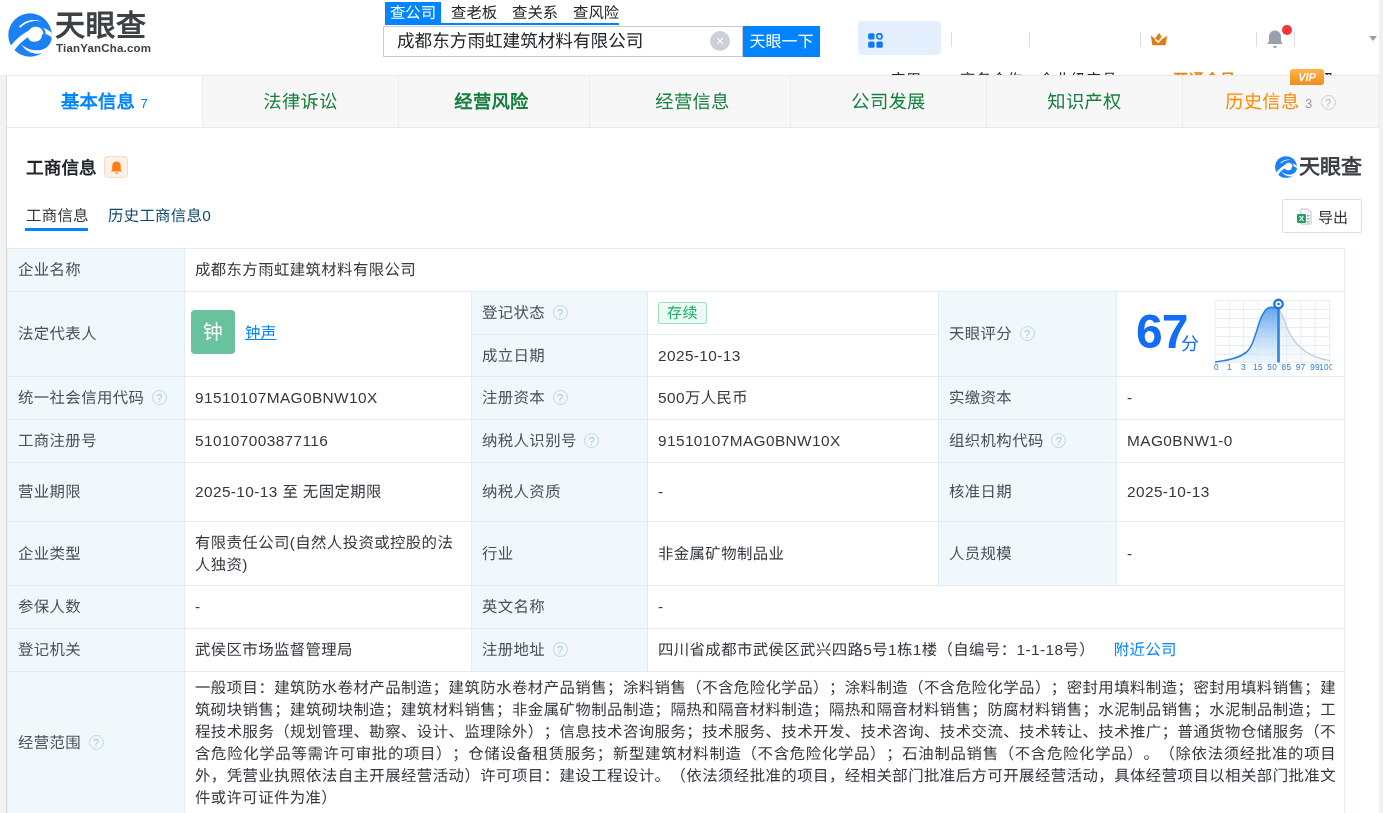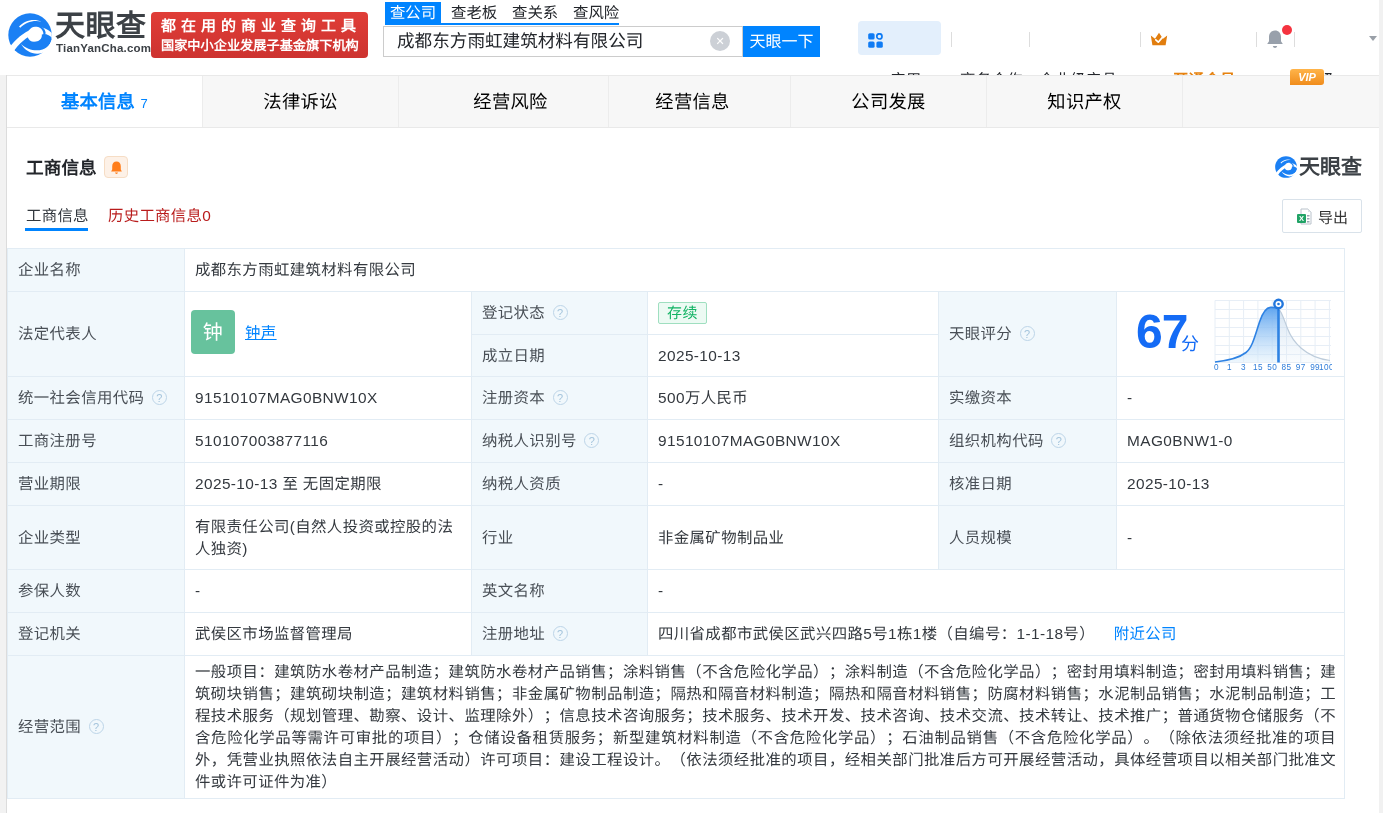--- a/index.html
+++ b/index.html
@@ -31,34 +31,34 @@
 
 .rm { position:absolute; top:28px; height:23px; line-height:23px; font-size:15.4px; letter-spacing:0.3px; color:#23262b; white-space:nowrap;margin-top:40px; }
 #appchip { left:858px; top:21px; width:83px; height:34px; background:#e3effc; border-radius:4px; }
 .vdiv { position:absolute; top:32px; width:1px; height:15px; background:#ddd; }
 .caret { display:inline-block; width:0; height:0; border-left:4.5px solid transparent;
   border-right:4.5px solid transparent; border-top:5.5px solid #454a52; vertical-align:2px; }
 
 #mtabs { left:0; top:75px; width:1383px; height:53px; background:#f7f7f7;
   border-top:1px solid #e9e9e9; border-bottom:1px solid #e9e9e9; }
 .mtab { position:absolute; top:76px; width:196px; height:51px; text-align:center;
-  line-height:51px; font-size:18.3px; letter-spacing:0.3px; color:#000000; border-right:1px solid #ececec; }
+  line-height:51px; font-size:18.3px; letter-spacing:0.3px; color:#15803d; border-right:1px solid #ececec; }
 #mtab1 { background:#fff; color:#0084ff; font-weight:bold; }
 #viptag { left:1290px; top:69px; width:34px; height:16px; background:linear-gradient(180deg,#ffb44a,#f08c1c);
   border-radius:3px 3px 3px 0; color:#fff; font-size:11px; font-weight:bold; font-style:italic;
   text-align:center; line-height:16px; }
 
 #sec-title { left:26px; top:154px; font-size:17.6px; font-weight:bold; color:#23262b; letter-spacing:0.1px; }
 #sec-bell { left:104px; top:156px; width:24px; height:22px; background:#fdf1e7; border:1px solid #f6ddc5; border-radius:4px; text-align:center; }
 #mini-logo-txt { left:1299px; top:156px; font-size:21px; font-weight:bold; color:#3c4146; letter-spacing:0; line-height:22px; }
 #export-btn { left:1282px; top:199px; width:80px; height:34px; border:1px solid #d9e2ea; border-radius:2px;
   background:#fff; font-size:15px; color:#333; font-family:"Liberation Sans",sans-serif;
   display:flex; align-items:center; justify-content:center; gap:6px; }
 #subtab1 { left:26px; top:203px; font-size:15.4px; color:#33383e; letter-spacing:0.3px; }
-#subtab2 { left:108px; top:203px; font-size:15.4px; color:#b91c1c; letter-spacing:0.3px; }
+#subtab2 { left:108px; top:203px; font-size:15.4px; color:#0c4a6e; letter-spacing:0.3px; }
 #subtabline { left:25px; top:228px; width:63px; height:3px; background:#0084ff; }
 
 #tbl { position:absolute; left:7px; top:248px; border-collapse:collapse; table-layout:fixed;padding-left:12px; }
 #tbl td { border:1px solid #e2ecf4; font-size:15.4px; color:#33383e; padding:5px 8px 5px 10px;
   vertical-align:middle; line-height:22px; letter-spacing:0.4px; }
 #tbl td.lb { background:#f1f8fc; color:#494f56; }
 .qi { display:inline-block; width:15px; height:15px; border:1px solid #bdd5e8; border-radius:50%;
   color:#a4c4dc; font-size:11px; line-height:14px; text-align:center; vertical-align:1.5px; margin-left:3px;
   font-weight:normal; font-style:normal; }
 a.lnk { color:#0084ff; text-decoration:none; }
@@ -83,24 +83,20 @@
       <path d="M27,13.7 C30.5,13.5 34,14.2 37,15.5 C39.8,16.7 42.1,18.2 43.7,20 L43.8,24.5 C40.3,21.3 36.8,20.2 33.8,21.5 C34.2,24.5 32.5,27.3 29,28.4 C24.5,29.8 20.5,27.8 19.6,23.8 C18.6,19.3 21.9,14 27,13.7 Z" fill="#fff"></path>
       <path d="M13,31 C19,36.5 27.5,38.8 34.5,36.4 C39.8,34.6 43,30.8 43.9,26 L44,31 C41.5,37 36,40.5 29.5,40.8 C23,41 16.5,37 13,31 Z" fill="#fff"></path>
       <path d="M29.5,12.4 C34,13 37.2,15.6 37.6,19.4 C37.7,21 36.8,22.3 35.2,22.7 C36.2,18.6 33.8,15.1 29.2,13.8 Z" fill="#1b80f4"></path>
       <path d="M16.5,30.8 C22,29.3 27,29 30.5,28.5 C34,27.7 36.6,25 37.7,21.5 C40,22.2 42.2,24 43.6,26 C42.8,30.3 39.5,33.6 34.5,35 C28,36.8 21,34.8 16.5,30.8 Z" fill="#1b80f4"></path>
     </g>
       </defs>
     <use href="#tyclogo"></use>
   </svg>
   <div id="logo-txt" class="abs">天眼查</div>
   <div id="logo-sub" class="abs">TianYanCha.com</div>
-  <div id="redbox" class="abs">
-      <div class="l1">都在用的商业查询工具</div>
-      <div class="l2">国家中小企业发展子基金旗下机构</div>
-    </div>
 
   <div id="stab1" class="stab">查公司</div>
   <div id="stab2" class="stab">查老板</div>
   <div id="stab3" class="stab">查关系</div>
   <div id="stab4" class="stab">查风险</div>
   <div id="stabline" class="abs"></div>
   <div id="searchbox" class="abs">成都东方雨虹建筑材料有限公司</div>
   <div id="clearx" class="abs">✕</div>
   <div id="tybtn" class="abs">天眼一下</div>
 
@@ -128,24 +124,25 @@
     <path d="M6.8,16 C7.1,17.3 7.9,18 9,18 C10.1,18 10.9,17.3 11.2,16 Z" fill="#98a0ab"></path>
   </svg>
   <div class="abs" style="left:1282px;top:25px;width:10px;height:10px;border-radius:50%;background:#f5333f;"></div>
   <div class="vdiv" style="left:1294px;"></div>
   <div class="rm" style="left:1303px;">超级...</div>
   <span class="caret abs" style="left:1369px;top:36px;border-top-color:#9aa0a8;"></span>
 
   <div id="mtabs" class="abs"></div>
   <div class="mtab" id="mtab1" style="left:7px;">基本信息 <span style="font-size:13px;font-weight:normal;color:#0084ff;">7</span></div>
   <div class="mtab" style="left:203px;">法律诉讼</div>
-  <div class="mtab" style="left:413px;">经营风险</div>
+  <div class="mtab" style="left:394px;font-weight:bold;">经营风险</div>
   <div class="mtab" style="left:595px;">经营信息</div>
   <div class="mtab" style="left:987px;">知识产权</div>
   <div class="mtab" style="left:791px;">公司发展</div>
+  <div class="mtab" style="left:1183px; color:#ff8a00;">历史信息 <span style="font-size:13px;color:#999;">3</span> <span class="qi" style="border-color:#c9cdd2;color:#b6bbc1;">?</span></div>
   <div id="viptag" class="abs">VIP</div>
 
   <div id="sec-title" class="abs">工商信息</div>
   <div id="sec-bell" class="abs"><svg style="width:15px;height:16px;margin-top:2.5px;" viewBox="0 0 14 14">
     <path d="M7,1 C4.6,1 3,2.9 3,5.4 L3,8.5 L2,10.2 L12,10.2 L11,8.5 L11,5.4 C11,2.9 9.4,1 7,1 Z" fill="#ff7d1a"></path>
     <path d="M5.6,11.2 C5.8,12 6.3,12.5 7,12.5 C7.7,12.5 8.2,12 8.4,11.2 Z" fill="#ff7d1a"></path>
   </svg></div>
   <svg id="mini-logo-circle" class="abs" style="left:1275px;top:156px;width:22px;height:22px;" viewBox="0 0 44 44">
     <use href="#tyclogo"></use>
   </svg>
@@ -251,21 +248,21 @@
       <td>-</td>
     </tr>
     <tr style="height:43px;">
       <td class="lb">工商注册号</td>
       <td>510107003877116</td>
       <td class="lb">纳税人识别号 <span class="qi">?</span></td>
       <td>91510107MAG0BNW10X</td>
       <td class="lb">组织机构代码 <span class="qi">?</span></td>
       <td>MAG0BNW1-0</td>
     </tr>
-    <tr style="height:43px;">
+    <tr style="height:59px;">
       <td class="lb">营业期限</td>
       <td>2025-10-13 至 无固定期限</td>
       <td class="lb">纳税人资质</td>
       <td>-</td>
       <td class="lb">核准日期</td>
       <td>2025-10-13</td>
     </tr>
     <tr style="height:64px;">
       <td class="lb">企业类型</td>
       <td>有限责任公司(自然人投资或控股的法人独资)</td>

